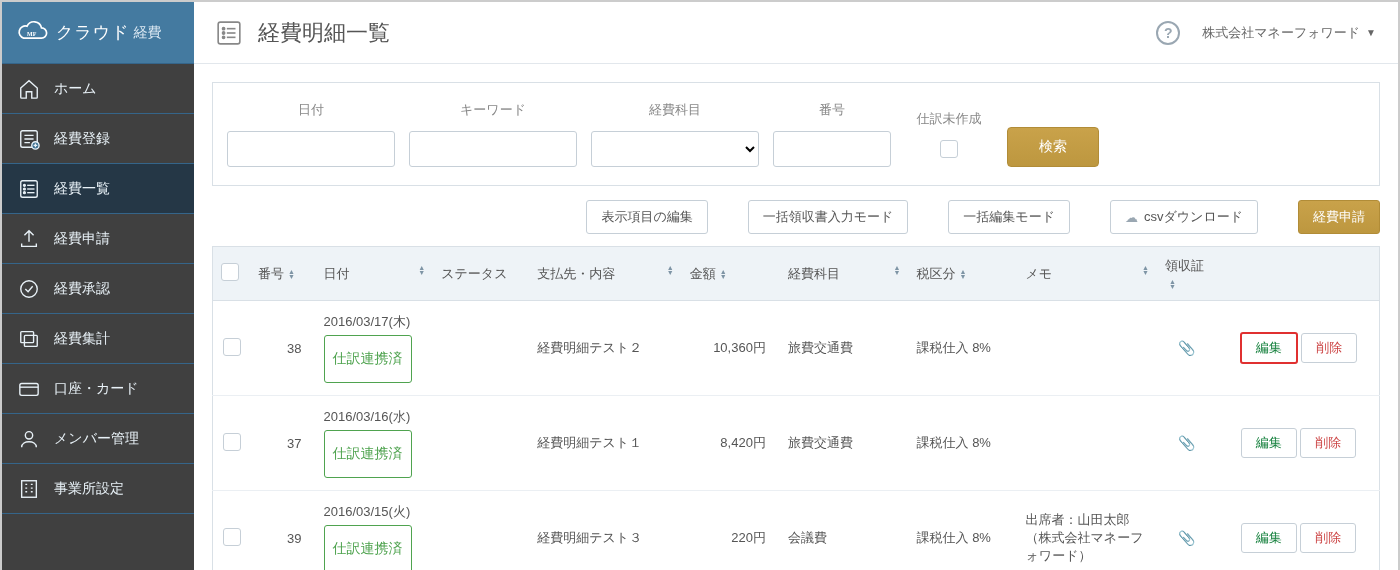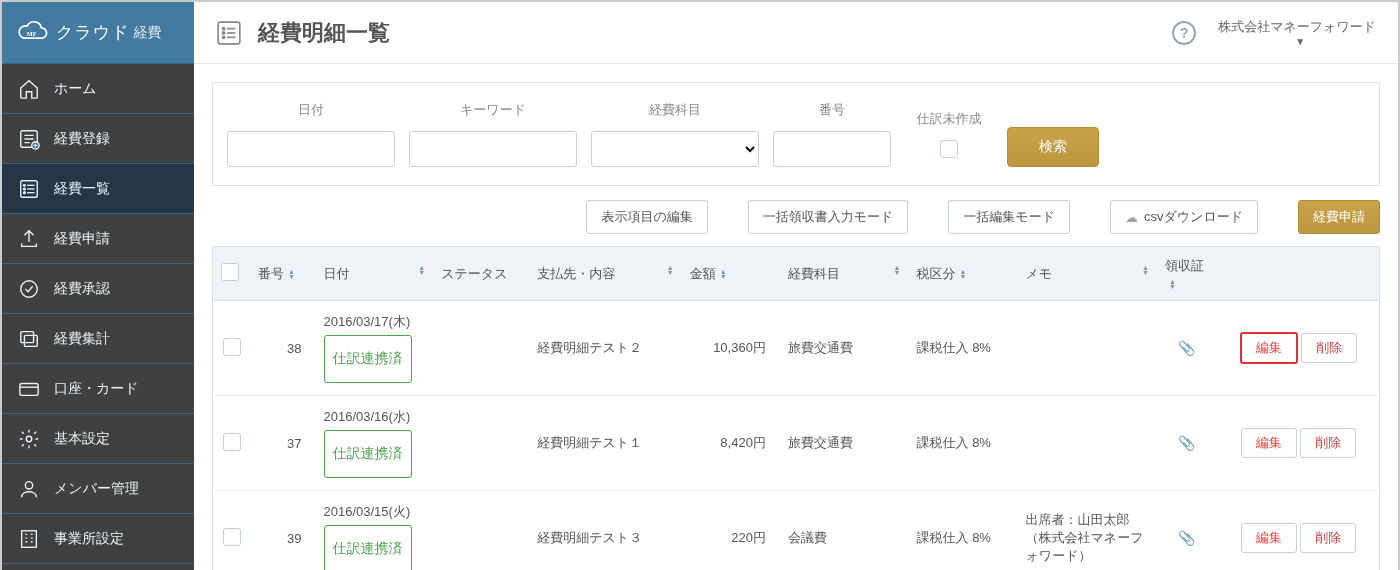--- a/index.html
+++ b/index.html
@@ -9,23 +9,23 @@
     .logo { height:62px; display:flex; align-items:center; padding:0 14px; border-bottom:1px solid #35658a; background:#447aa0; }
     .logo svg { height:30px; }
     .logo-text { font-size:17px; font-weight:400; letter-spacing:1px; margin-left:6px; color:#fff; }
     .logo-sub { font-size:14px; margin-left:4px; color:#dce9f3; }
     .nav-item { display:flex; align-items:center; height:50px; padding:0 16px; cursor:pointer; font-size:14px; color:#e8f1f7; border-bottom:1px solid #35658a; }
     .nav-item.active { background:#253746; }
     .nav-icon { width:22px; height:22px; margin-right:14px; flex-shrink:0; }
     .main { flex:1; background:#fff; display:flex; flex-direction:column; }
     .header { height:62px; border-bottom:1px solid #e2e7ec; display:flex; align-items:center; padding:0 22px; }
     .header-icon { width:26px; height:26px; margin-right:16px; }
-    .header-title { font-size:22px; font-weight:700; color:#555; flex:1; }
+    .header-title { font-size:22px; font-weight:400; color:#555; flex:1; }
     .help-icon { width:24px; height:24px; border:2px solid #9aa7b2; border-radius:50%; display:flex; align-items:center; justify-content:center; color:#9aa7b2; font-weight:bold; font-size:14px; margin-right:22px; cursor:pointer; }
-    .company { color:#666; font-size:13px; display:flex; align-items:center; cursor:pointer;flex-direction:column; }
+    .company { color:#666; font-size:13px; display:flex; align-items:center; cursor:pointer; }
     .company .chev { margin-left:6px; font-size:10px; }
     .content { padding:18px; }
     .filter-panel { border:1px solid #d9e0e6; background:#fff; padding:18px 14px; display:flex; align-items:center; }
     .filter-group { display:flex; flex-direction:column; align-items:center; margin-right:14px; }
     .filter-group label { color:#888; font-size:13px; margin-bottom:12px; }
     .filter-input { height:36px; border:1px solid #c6cfd7; border-radius:3px; padding:0 8px; background:#fff; }
     .fg-date .filter-input { width:168px; }
     .fg-keyword .filter-input { width:168px; }
     .fg-subject .filter-input { width:168px; }
     .fg-num .filter-input { width:118px; }
@@ -49,21 +49,21 @@
     .col-payee { width:140px; }
     .col-amount { width:90px; text-align:right; padding-right:14px !important; }
     .col-subject { width:118px; }
     .col-tax { width:100px; }
     .col-memo { width:128px; }
     .col-receipt { width:56px; text-align:center; }
     .col-actions { width:148px; text-align:center; }
     .badge { display:inline-block; border:1px solid #4fa34f; color:#4fa34f; border-radius:3px; padding:14px 8px; font-size:14px; margin-top:4px; }
     .clip { color:#6a8cc7; font-size:14px; }
     .action-btn { display:inline-block; border:1px solid #c6cfd7; border-radius:3px; padding:5px 14px; font-size:13px; cursor:pointer; background:#fff; }
-    .action-btn.edit { color:#ef4444; }
+    .action-btn.edit { color:#15803d; }
     .action-btn.delete { color:#c44; }
     .action-btn.highlight { border:2px solid #e03030; }
   </style>
 </head>
 <body>
 
 <div class="container">
   <aside class="sidebar">
     <div class="logo">
       <svg viewBox="0 0 40 24" width="34" height="24">
@@ -119,27 +119,20 @@
           <rect x="7" y="8" width="14" height="12" rx="1"></rect>
         </svg>
       <span>経費集計</span>
     </div>
     <div class="nav-item">
       <svg class="nav-icon" viewBox="0 0 24 24" fill="none" stroke="#e8f1f7" stroke-width="1.5">
           <rect x="2" y="6" width="20" height="13" rx="2"></rect>
           <path d="M2 10h20"></path>
         </svg>
       <span>口座・カード</span>
-    </div>
-    <div class="nav-item">
-      <svg class="nav-icon" viewBox="0 0 24 24" fill="none" stroke="#e8f1f7" stroke-width="1.5">
-          <circle cx="12" cy="12" r="3"></circle>
-          <path d="M12 2v3M12 19v3M4.2 4.2l2.1 2.1M17.7 17.7l2.1 2.1M2 12h3M19 12h3M4.2 19.8l2.1-2.1M17.7 6.3l2.1-2.1"></path>
-        </svg>
-      <span>基本設定</span>
     </div>
     <div class="nav-item">
       <svg class="nav-icon" viewBox="0 0 24 24" fill="none" stroke="#e8f1f7" stroke-width="1.5">
           <circle cx="12" cy="8" r="4"></circle>
           <path d="M4 21c0-4 4-6 8-6s8 2 8 6"></path>
         </svg>
       <span>メンバー管理</span>
     </div>
     <div class="nav-item">
       <svg class="nav-icon" viewBox="0 0 24 24" fill="none" stroke="#e8f1f7" stroke-width="1.5">

